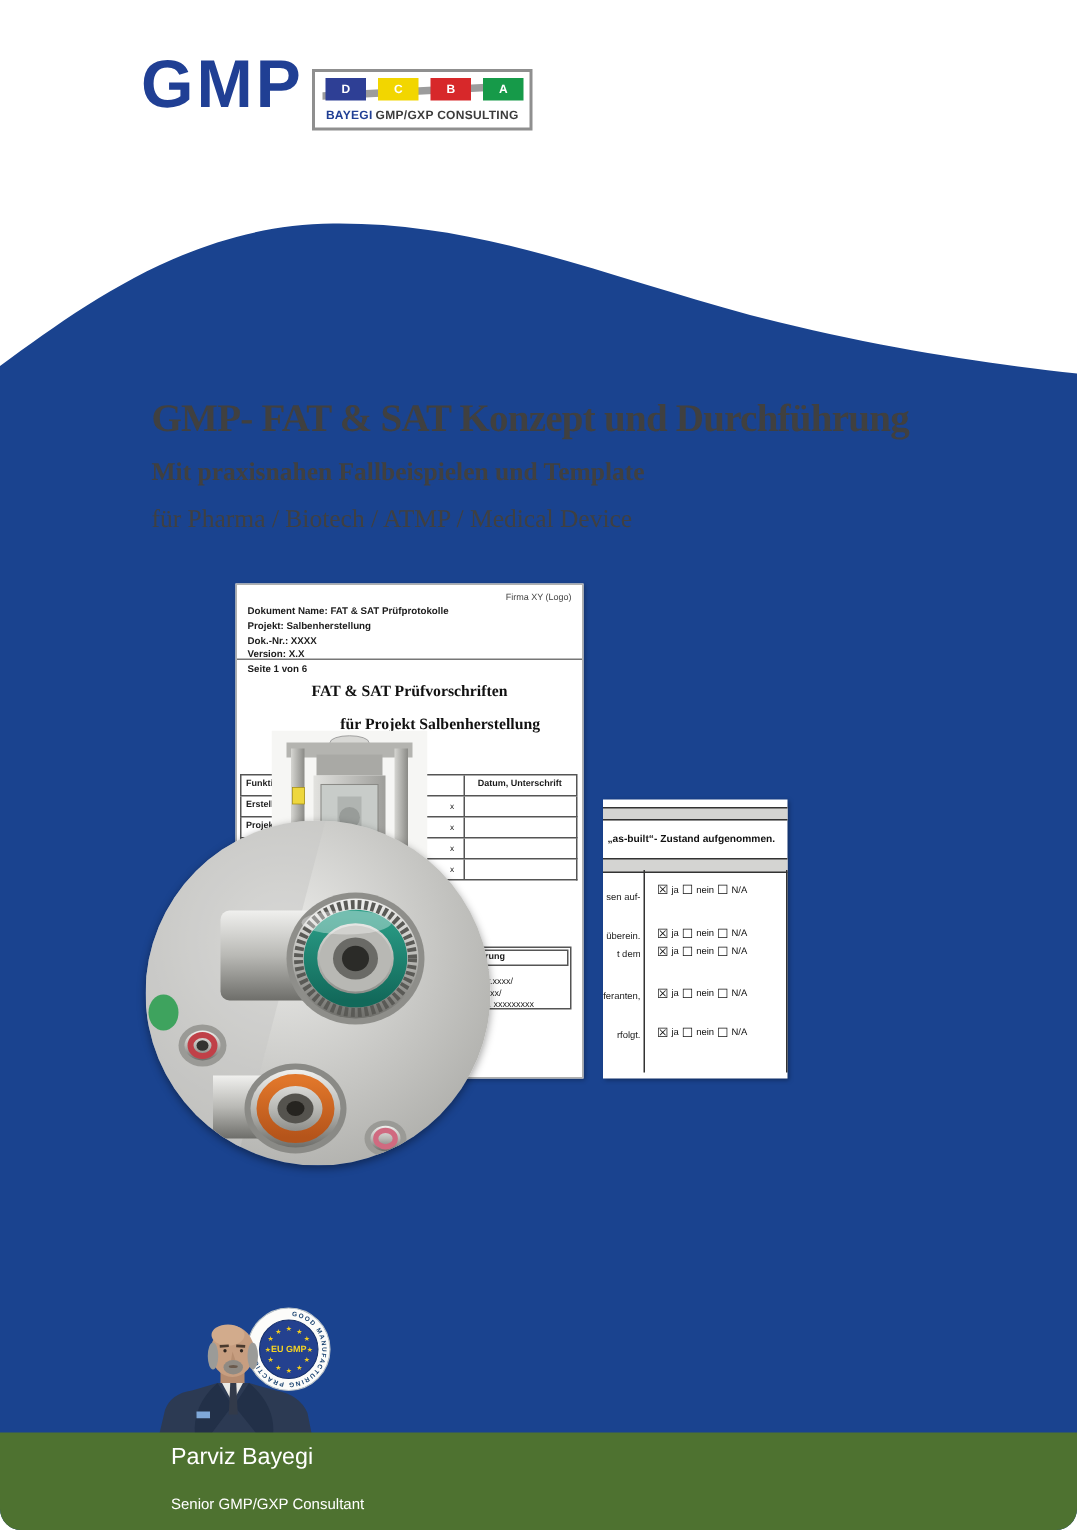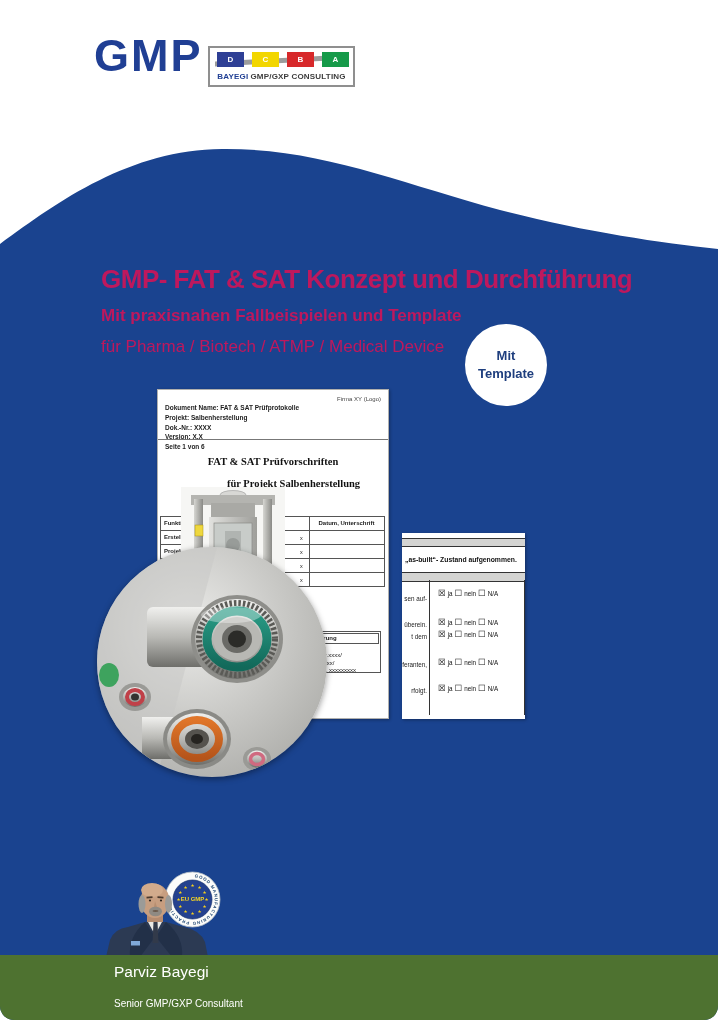--- a/index.html
+++ b/index.html
@@ -21,21 +21,21 @@
         justify-content:center;color:#fff;font-size:8px;font-weight:bold;}
   .f-d{left:7px;background:#2e3f95;}
   .f-c{left:42px;background:#f2d600;}
   .f-b{left:77px;background:#d7282a;}
   .f-a{left:112px;background:#169a49;}
   .logo-caption{text-align:center;font-size:8px;font-weight:bold;color:#3c3c3c;
                 letter-spacing:.2px;margin-top:2px;white-space:nowrap;}
   .logo-caption b{color:#203f94;margin-right:2px;}
 
   
-  .hero{position:absolute;left:101px;top:264px;z-index:2;color:#be185d;}
+  .hero{position:absolute;left:101px;top:264px;z-index:2;color:#404040;font-family:Liberation Serif, serif;}
   .hero h1{margin:0;font-size:26px;letter-spacing:-0.5px;font-weight:bold;}
   .hero h2{margin:11px 0 0;font-size:17px;font-weight:bold;}
   .hero .audience{margin-top:11px;font-size:17px;font-weight:normal;}
 
   .mit-circle{position:absolute;left:465px;top:324px;width:82px;height:82px;z-index:2;
               border-radius:50%;background:#fff;color:#1e3e7e;display:flex;flex-direction:column;
               align-items:center;justify-content:center;font-weight:bold;font-size:13px;
               line-height:1.35;text-align:center;}
 
   
@@ -126,24 +126,20 @@
       <b>BAYEGI</b><span>GMP/GXP CONSULTING</span>
     </div>
   </div>
 
   <div class="hero">
     <h1>GMP- FAT &amp; SAT Konzept und Durchführung</h1>
     <h2>Mit praxisnahen Fallbeispielen und Template</h2>
     <div class="audience">für Pharma / Biotech / ATMP / Medical Device</div>
   </div>
 
-  <div class="mit-circle">
-    <div>Mit</div>
-    <div>Template</div>
-  </div>
 
   <div class="doc1">
     <div class="firma">Firma XY  (Logo)</div>
     <div class="meta">
       <div>Dokument Name: FAT &amp; SAT Prüfprotokolle</div>
       <div>Projekt: Salbenherstellung</div>
       <div>Dok.-Nr.: XXXX</div>
       <div>Version: X.X</div>
       <div>Seite 1 von 6</div>
     </div>

